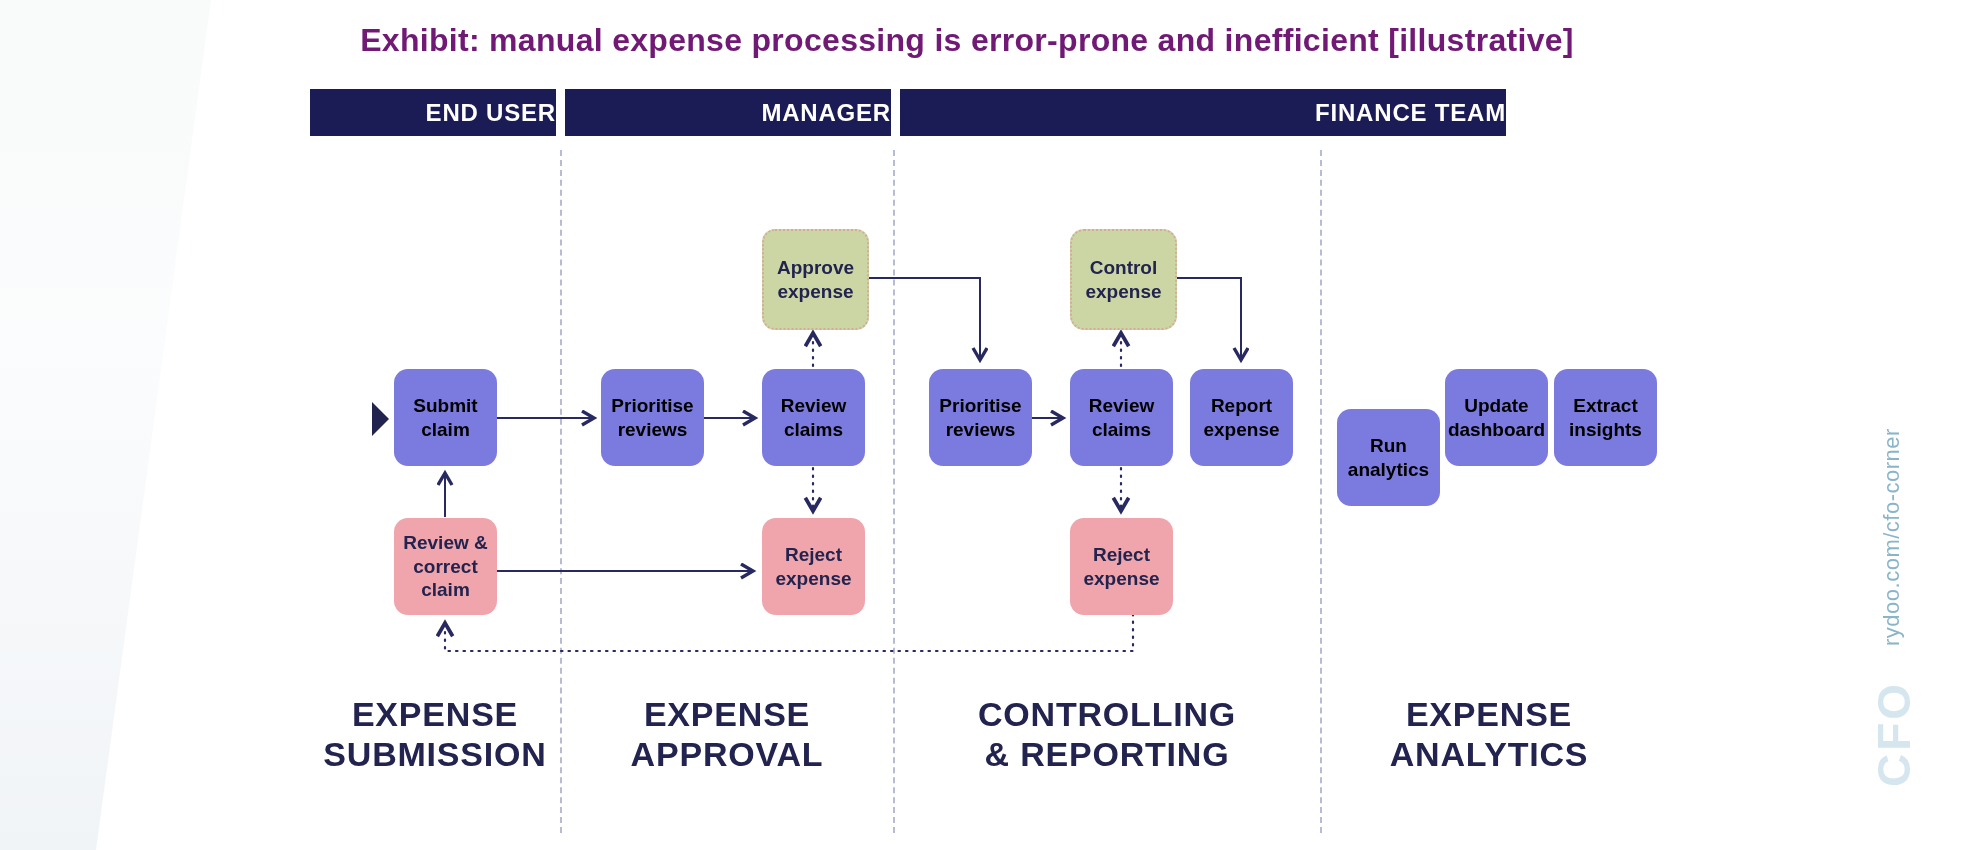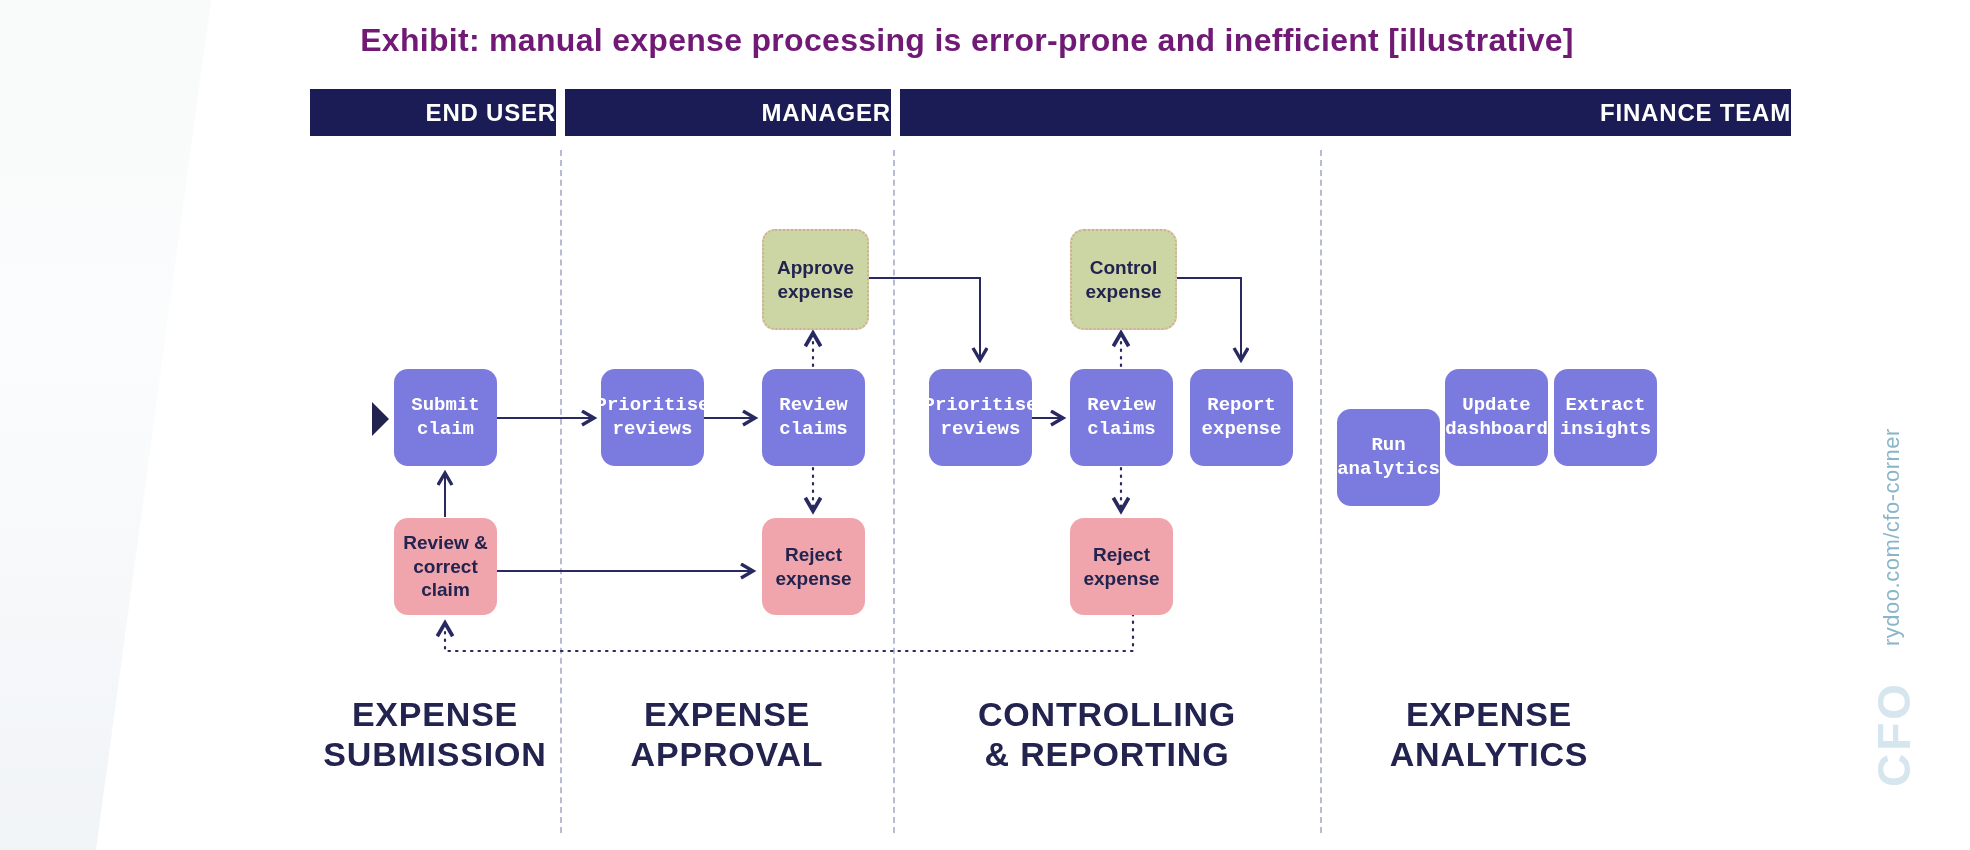--- a/index.html
+++ b/index.html
@@ -34,21 +34,21 @@
     border-left:2px dashed #b7bbd3;
   }
   .node{
     position:absolute;width:103px;height:97px;
     border-radius:14px;
     display:flex;align-items:center;justify-content:center;
     text-align:center;
     font-size:19px;font-weight:600;line-height:1.25;
     white-space:pre-line;
   }
-  .node.purple{background:#7b7ade;color:#ffffff;font-family:Liberation Mono, monospace;}
+  .node.purple{background:#7b7ade;color:#000000;}
   .node.green{background:#ccd6a5;color:#23234f;border:2px dotted rgba(219,139,139,.55);}
   .node.pink{background:#efa5ab;color:#23234f;}
   .phase-label{
     position:absolute;top:694px;width:340px;
     text-align:center;
     font-size:34px;font-weight:700;letter-spacing:.8px;line-height:1.18;
     color:#23234f;white-space:pre-line;
   }
   .arrows{position:absolute;inset:0;pointer-events:none;}
   .brand-url{
@@ -74,21 +74,21 @@
   <div class="layer">
 
     <div class="title">Exhibit: manual expense processing is error-prone and inefficient [illustrative]</div>
 
     <div class="lane-bar" style="left:310px;width:246px;">
       <span>END USER</span>
     </div>
     <div class="lane-bar" style="left:565px;width:326px;">
       <span>MANAGER</span>
     </div>
-    <div class="lane-bar" style="left:900px;width:891px;">
+    <div class="lane-bar" style="left:900px;width:606px;">
       <span>FINANCE TEAM</span>
     </div>
 
     <div class="divider" style="left:560px;"></div>
     <div class="divider" style="left:893px;"></div>
     <div class="divider" style="left:1320px;"></div>
 
     <svg class="arrows" width="1970" height="850" viewBox="0 0 1970 850">
       <defs>
         <marker id="chev" markerWidth="10" markerHeight="10" refX="7" refY="4" orient="auto">

